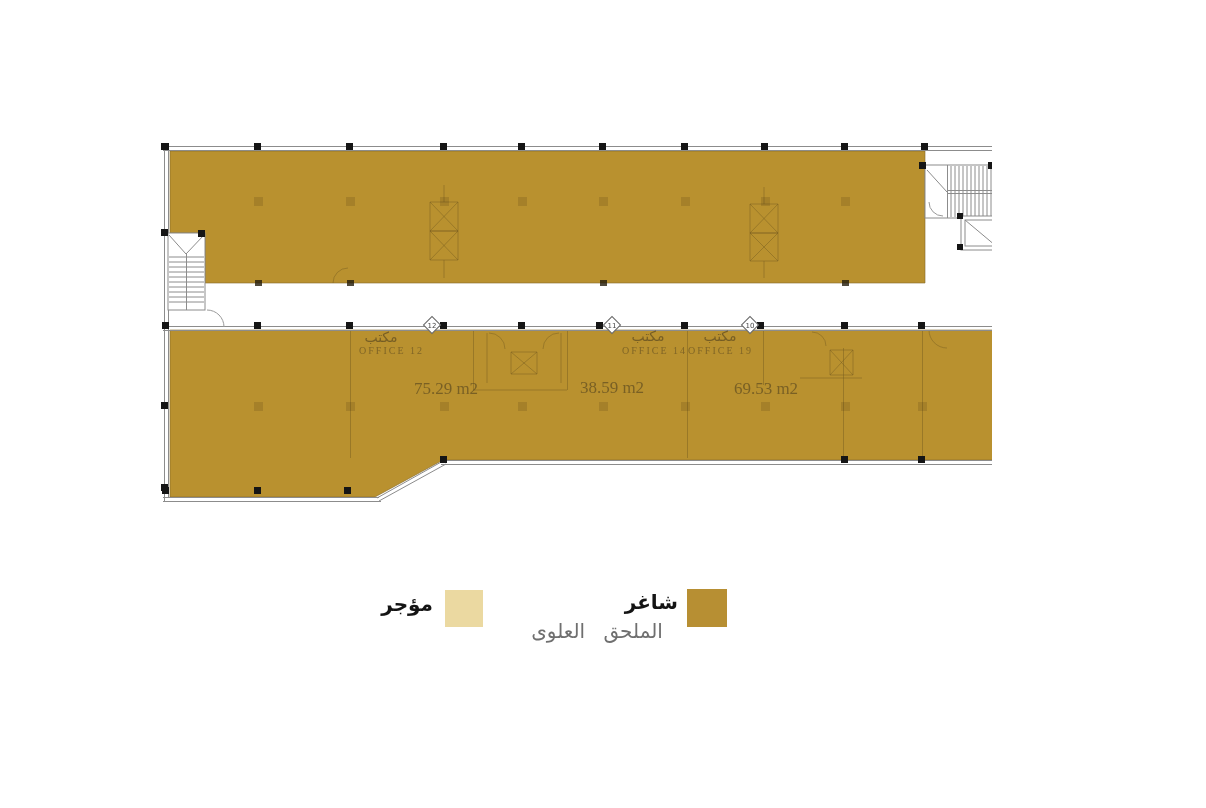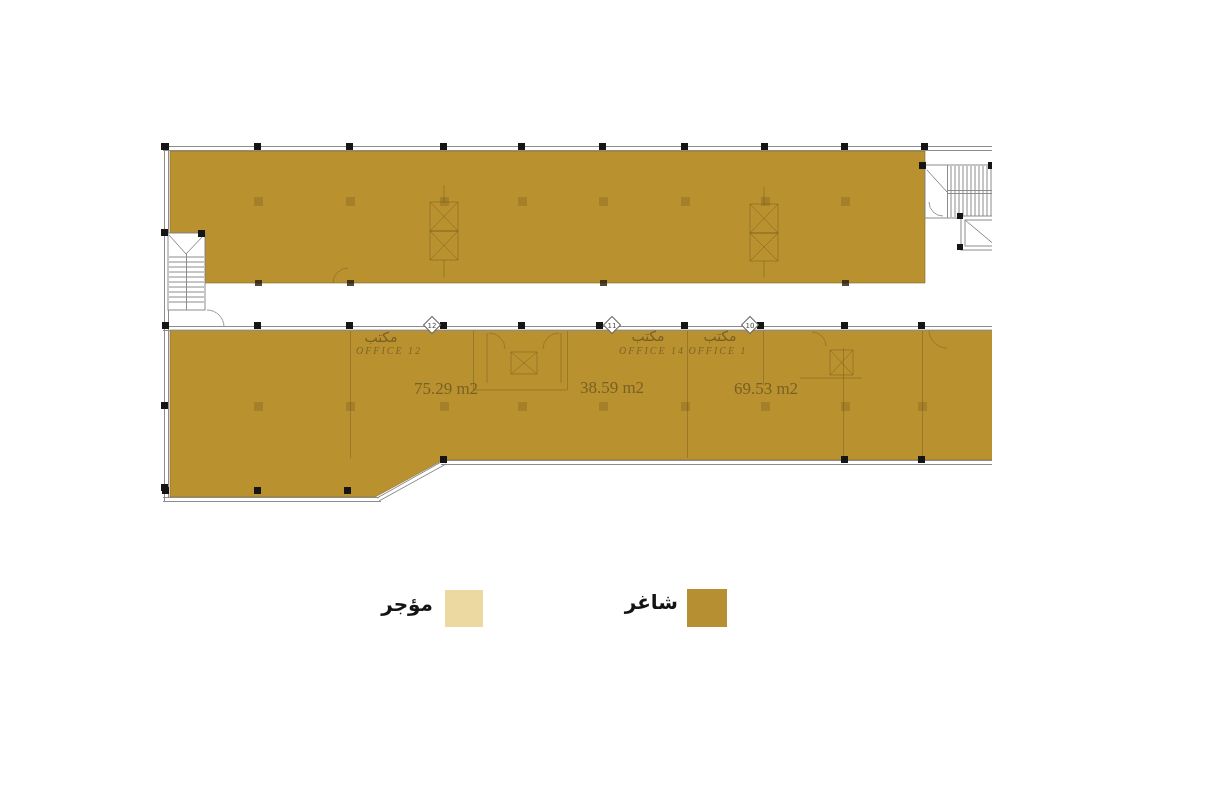--- a/index.html
+++ b/index.html
@@ -2,22 +2,22 @@
 <html><head>
 <meta charset="utf-8">
 <style>
   html,body{margin:0;padding:0;background:#ffffff;}
   .stage{position:relative;width:992px;height:808px;background:#ffffff;overflow:hidden;
          font-family:"DejaVu Sans",sans-serif;}
   svg text{font-family:"DejaVu Sans",sans-serif;}
 
   
   .u-ar{position:absolute;font-size:14px;color:rgba(104,83,34,.8);text-align:center;white-space:nowrap;}
-  .u-en{position:absolute;font-family:"Liberation Serif",serif;font-style:italic;font-size:10px;
-        letter-spacing:2px;color:rgba(104,83,34,.7);text-align:center;white-space:nowrap;}
+  .u-en{position:absolute;font-family:"Liberation Serif",serif;font-size:10px;
+        letter-spacing:2px;color:rgba(104,83,34,.7);text-align:right;white-space:nowrap;}
   .u-area{position:absolute;font-family:"Liberation Serif",serif;font-size:17px;
         color:rgba(100,80,34,.75);text-align:center;white-space:nowrap;margin-left:15px;}
 
   .g0-ar{left:351px;top:329px;width:60px;}
   .g0-en{left:354px;top:345px;width:70px;}
   .g0-area{left:396px;top:379px;width:70px;}
   .g1-ar{left:618px;top:328px;width:60px;}
   .g1-en{left:617px;top:345px;width:70px;}
   .g1-area{left:562px;top:378px;width:70px;}
   .g2-ar{left:690px;top:328px;width:60px;}
@@ -145,26 +145,27 @@
 
   <div class="u-ar g0-ar">مكتب</div>
   <div class="u-en g0-en">OFFICE  12</div>
   <div class="u-area g0-area">75.29 m2</div>
 
   <div class="u-ar g1-ar">مكتب</div>
   <div class="u-en g1-en">OFFICE  14</div>
   <div class="u-area g1-area">38.59 m2</div>
 
   <div class="u-ar g2-ar">مكتب</div>
-  <div class="u-en g2-en">OFFICE  1</div>
+  <div class="u-en g2-en">OFFICE  19</div>
   <div class="u-area g2-area">69.53 m2</div>
 
   <div class="lg-label lg-vacant-label">مؤجر</div>
   <svg class="lg-swatch lg-vacant-swatch" width="38" height="37">
     <rect width="38" height="37" fill="#EBD9A1"></rect>
   </svg>
 
   <div class="lg-label lg-rented-label">شاغر</div>
   <svg class="lg-swatch lg-rented-swatch" width="40" height="38">
     <rect width="40" height="38" fill="#B78F33"></rect>
   </svg>
 
+  <div class="plan-title">الملحق العلوى</div>
 </div>
 
 </body></html>

